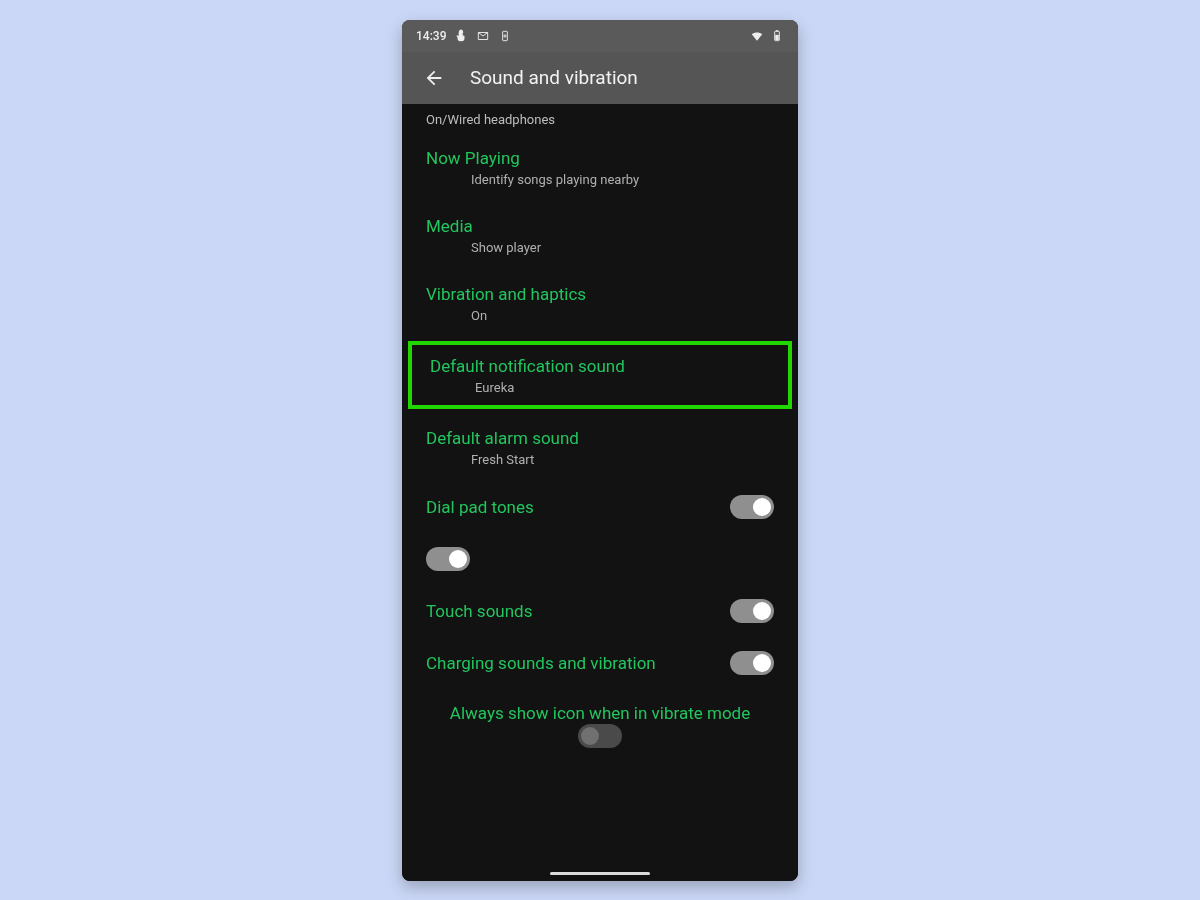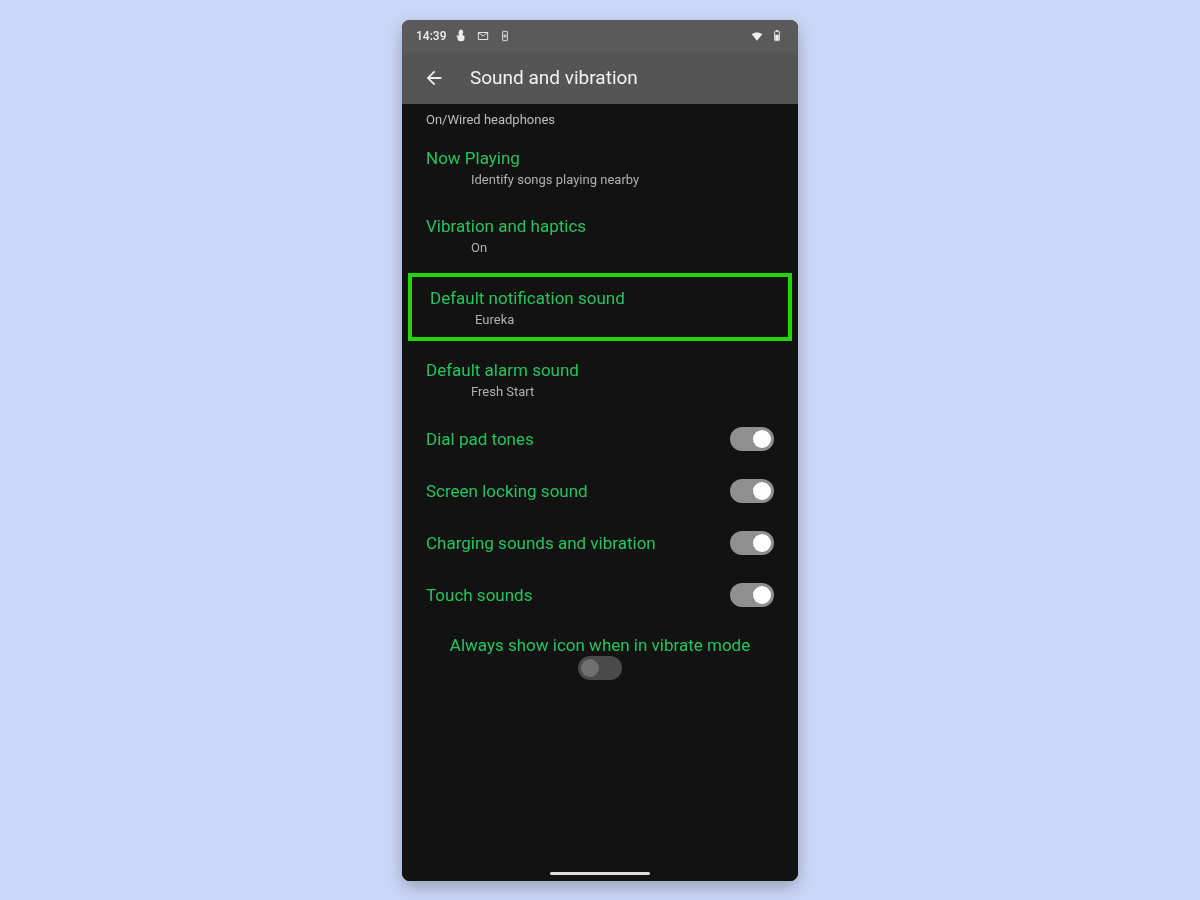--- a/index.html
+++ b/index.html
@@ -191,20 +191,26 @@
       <div class="partial-sub">On/Wired headphones</div>
     </div>
 
     <div class="row">
       <div class="txt">
         <div class="title">Now Playing</div>
         <div class="sub">Identify songs playing nearby</div>
       </div>
     </div>
 
+    <div class="row">
+      <div class="txt">
+        <div class="title">Media</div>
+        <div class="sub">Show player</div>
+      </div>
+    </div>
 
     <div class="row">
       <div class="txt">
         <div class="title">Vibration and haptics</div>
         <div class="sub">On</div>
       </div>
     </div>
 
     <div class="row highlight-box">
       <div class="txt">
@@ -223,40 +229,37 @@
     <div class="row toggle-row">
       <div class="txt">
         <div class="title">Dial pad tones</div>
       </div>
       <div class="switch on">
           <div class="knob"></div>
         </div>
     </div>
 
     <div class="row toggle-row">
-      <div class="txt">
-        <div class="title">Screen locking sound</div>
+      <div class="switch on">
+          <div class="knob"></div>
+        </div>
+    </div>
+
+    <div class="row toggle-row">
+      <div class="txt">
+        <div class="title">Touch sounds</div>
       </div>
       <div class="switch on">
           <div class="knob"></div>
         </div>
     </div>
 
     <div class="row toggle-row">
       <div class="txt">
         <div class="title">Charging sounds and vibration</div>
-      </div>
-      <div class="switch on">
-          <div class="knob"></div>
-        </div>
-    </div>
-
-    <div class="row toggle-row">
-      <div class="txt">
-        <div class="title">Touch sounds</div>
       </div>
       <div class="switch on">
           <div class="knob"></div>
         </div>
     </div>
 
     <div class="row toggle-row multiline tight-bottom">
       <div class="txt">
         <div class="title">Always show icon when in vibrate mode</div>
       </div>

